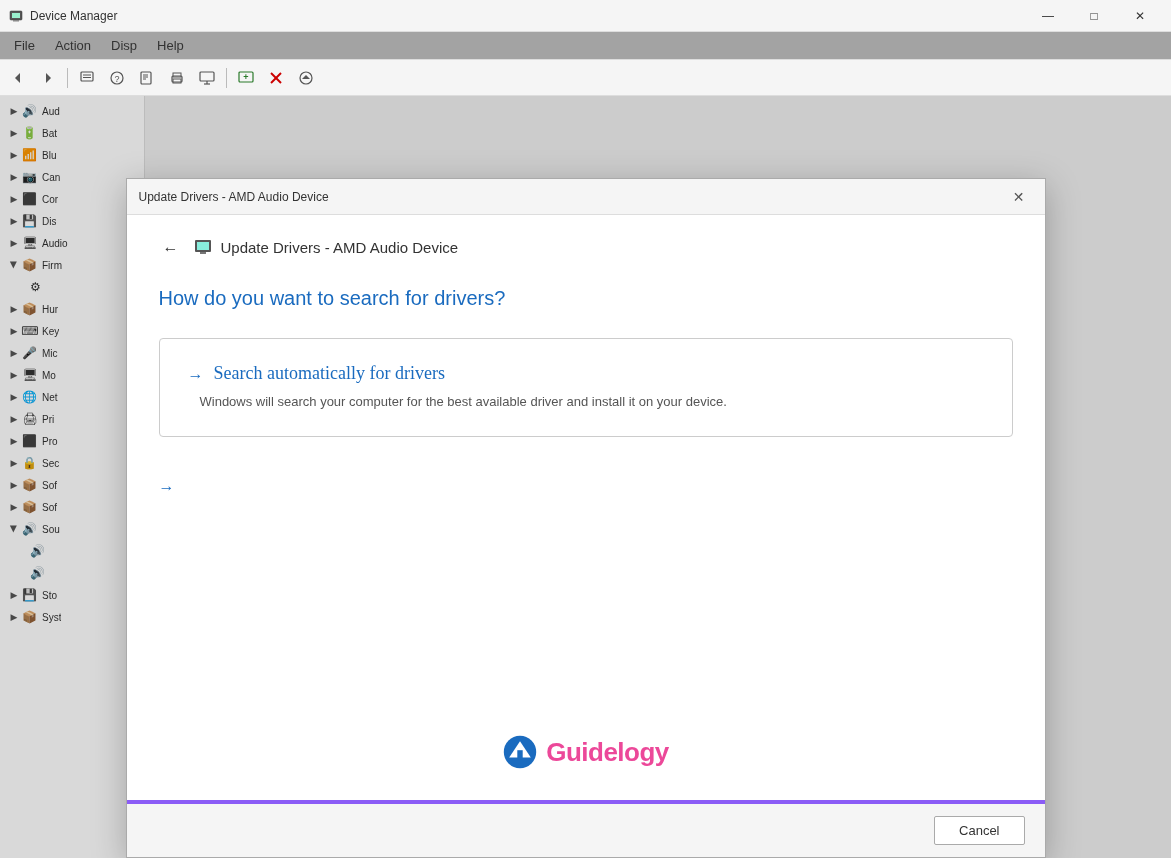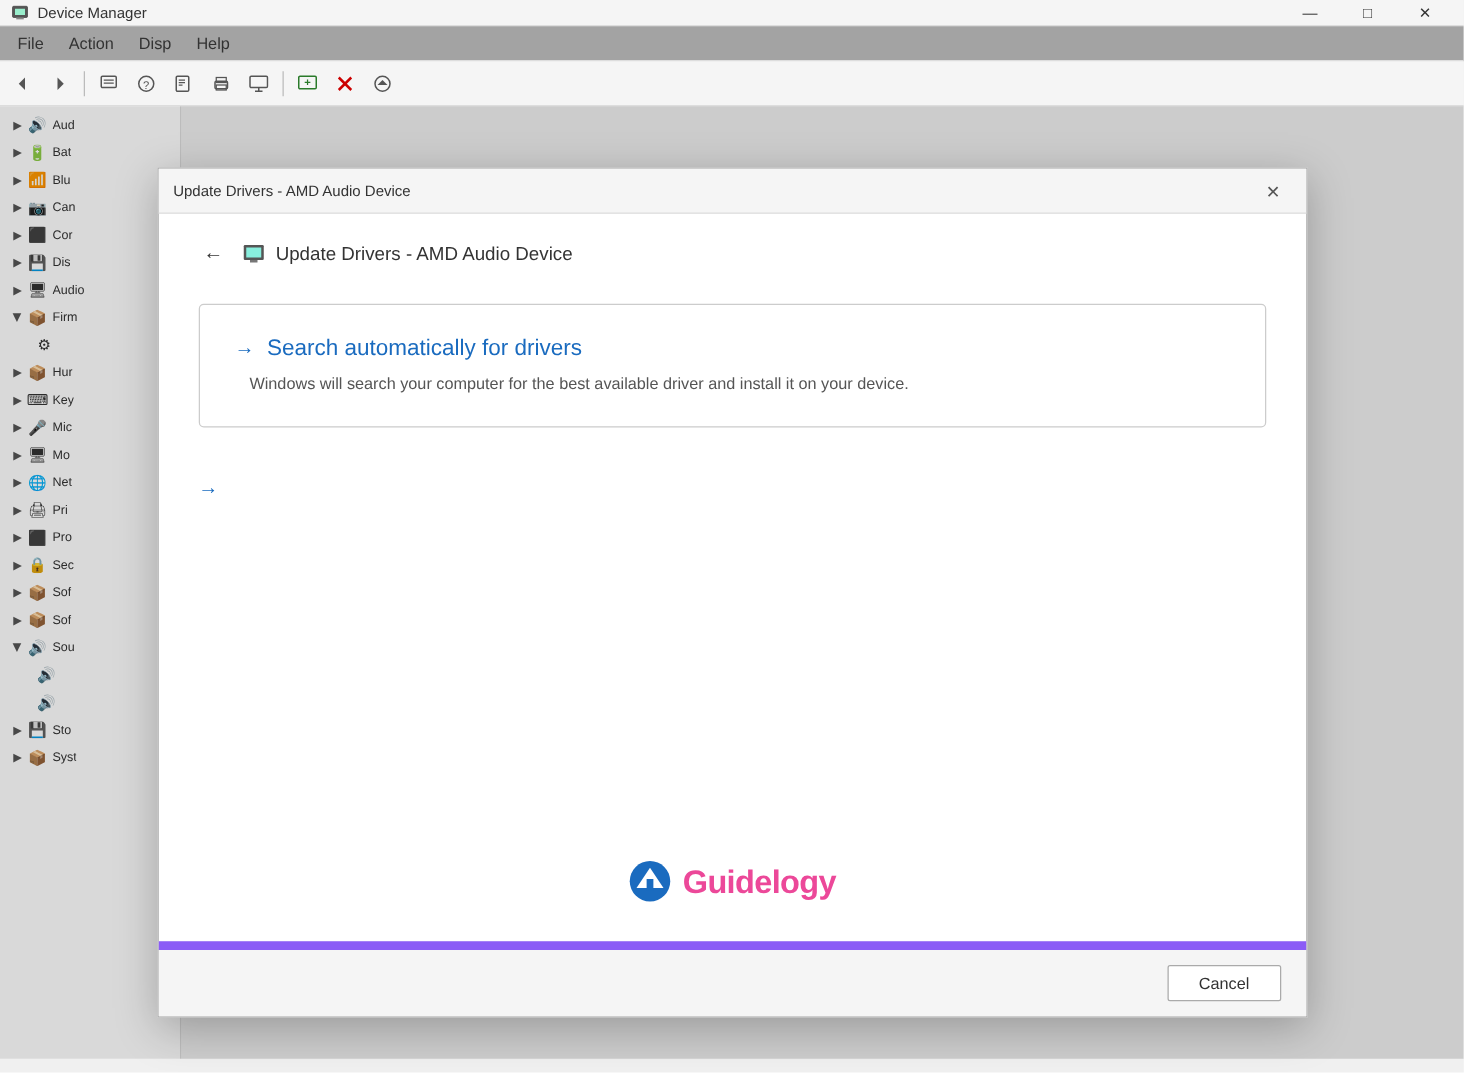--- a/index.html
+++ b/index.html
@@ -9,21 +9,21 @@
       background: #f0f0f0;
       font-family: 'Segoe UI', sans-serif;
       font-size: 13px;
       overflow: hidden;
       position: relative;
     }
 
     
     .title-bar {
       background: #f5f5f5;
-      height: 21px;
+      height: 32px;
       display: flex;
       align-items: center;
       padding: 0 8px;
       border-bottom: 1px solid #ddd;
       user-select: none;
     }
     .title-bar-icon {
       width: 16px;
       height: 16px;
       margin-right: 6px;
@@ -153,21 +153,21 @@
       color: #333;
       white-space: nowrap;
     }
 
     
     .overlay {
       position: absolute;
       top: 0; left: 0; right: 0; bottom: 0;
       background: rgba(0,0,0,0.15);
       display: flex;
-      align-items: center;
+      align-items: flex-end;
       justify-content: center;
       z-index: 10;
       padding-top: 16px;
     }
 
     
     .dialog {
       background: #fff;
       width: 920px;
       min-height: 680px;
@@ -265,20 +265,21 @@
     }
     .option-arrow {
       font-size: 16px;
       color: #1a6bbf;
       margin-right: 10px;
     }
     .option-title {
       font-size: 18px;
       color: #1a6bbf;
       font-weight: normal;
+      font-family: Liberation Serif, serif;
     }
     .option-desc {
       font-size: 13px;
       color: #555;
       margin-left: 12px;
       line-height: 1.5;
     }
 
     .browse-option {
       padding: 12px 0;
@@ -310,21 +311,21 @@
     }
     .watermark-text {
       font-size: 26px;
       font-weight: 600;
       color: #ec4899;
       letter-spacing: -0.5px;
     }
 
     
     .dialog-footer {
-      border-top: 7px solid #8b5cf6;
+      border-top: 4px solid #8b5cf6;
       padding: 12px 20px;
       display: flex;
       justify-content: flex-end;
       background: #f5f5f5;
     }
     .cancel-btn {
       padding: 6px 24px;
       border: 1px solid #aaa;
       background: #fff;
       cursor: pointer;
@@ -568,20 +569,21 @@
           <span class="dialog-header-icon">
             <svg width="20" height="20" viewBox="0 0 20 20">
               <rect x="2" y="3" width="16" height="12" rx="1" fill="#555"></rect>
               <rect x="4" y="5" width="12" height="8" fill="#8ed"></rect>
               <rect x="7" y="15" width="6" height="2" fill="#777"></rect>
             </svg>
           </span>
           <span class="dialog-header-title">Update Drivers - AMD Audio Device</span>
         </div>
 
+        <div class="dialog-question">How do you want to search for drivers?</div>
 
         <div class="option-card">
           <div class="option-title-row">
             <span class="option-arrow">→</span>
             <span class="option-title">Search automatically for drivers</span>
           </div>
           <div class="option-desc">Windows will search your computer for the best available driver and install it on
 your device.</div>
         </div>
 

